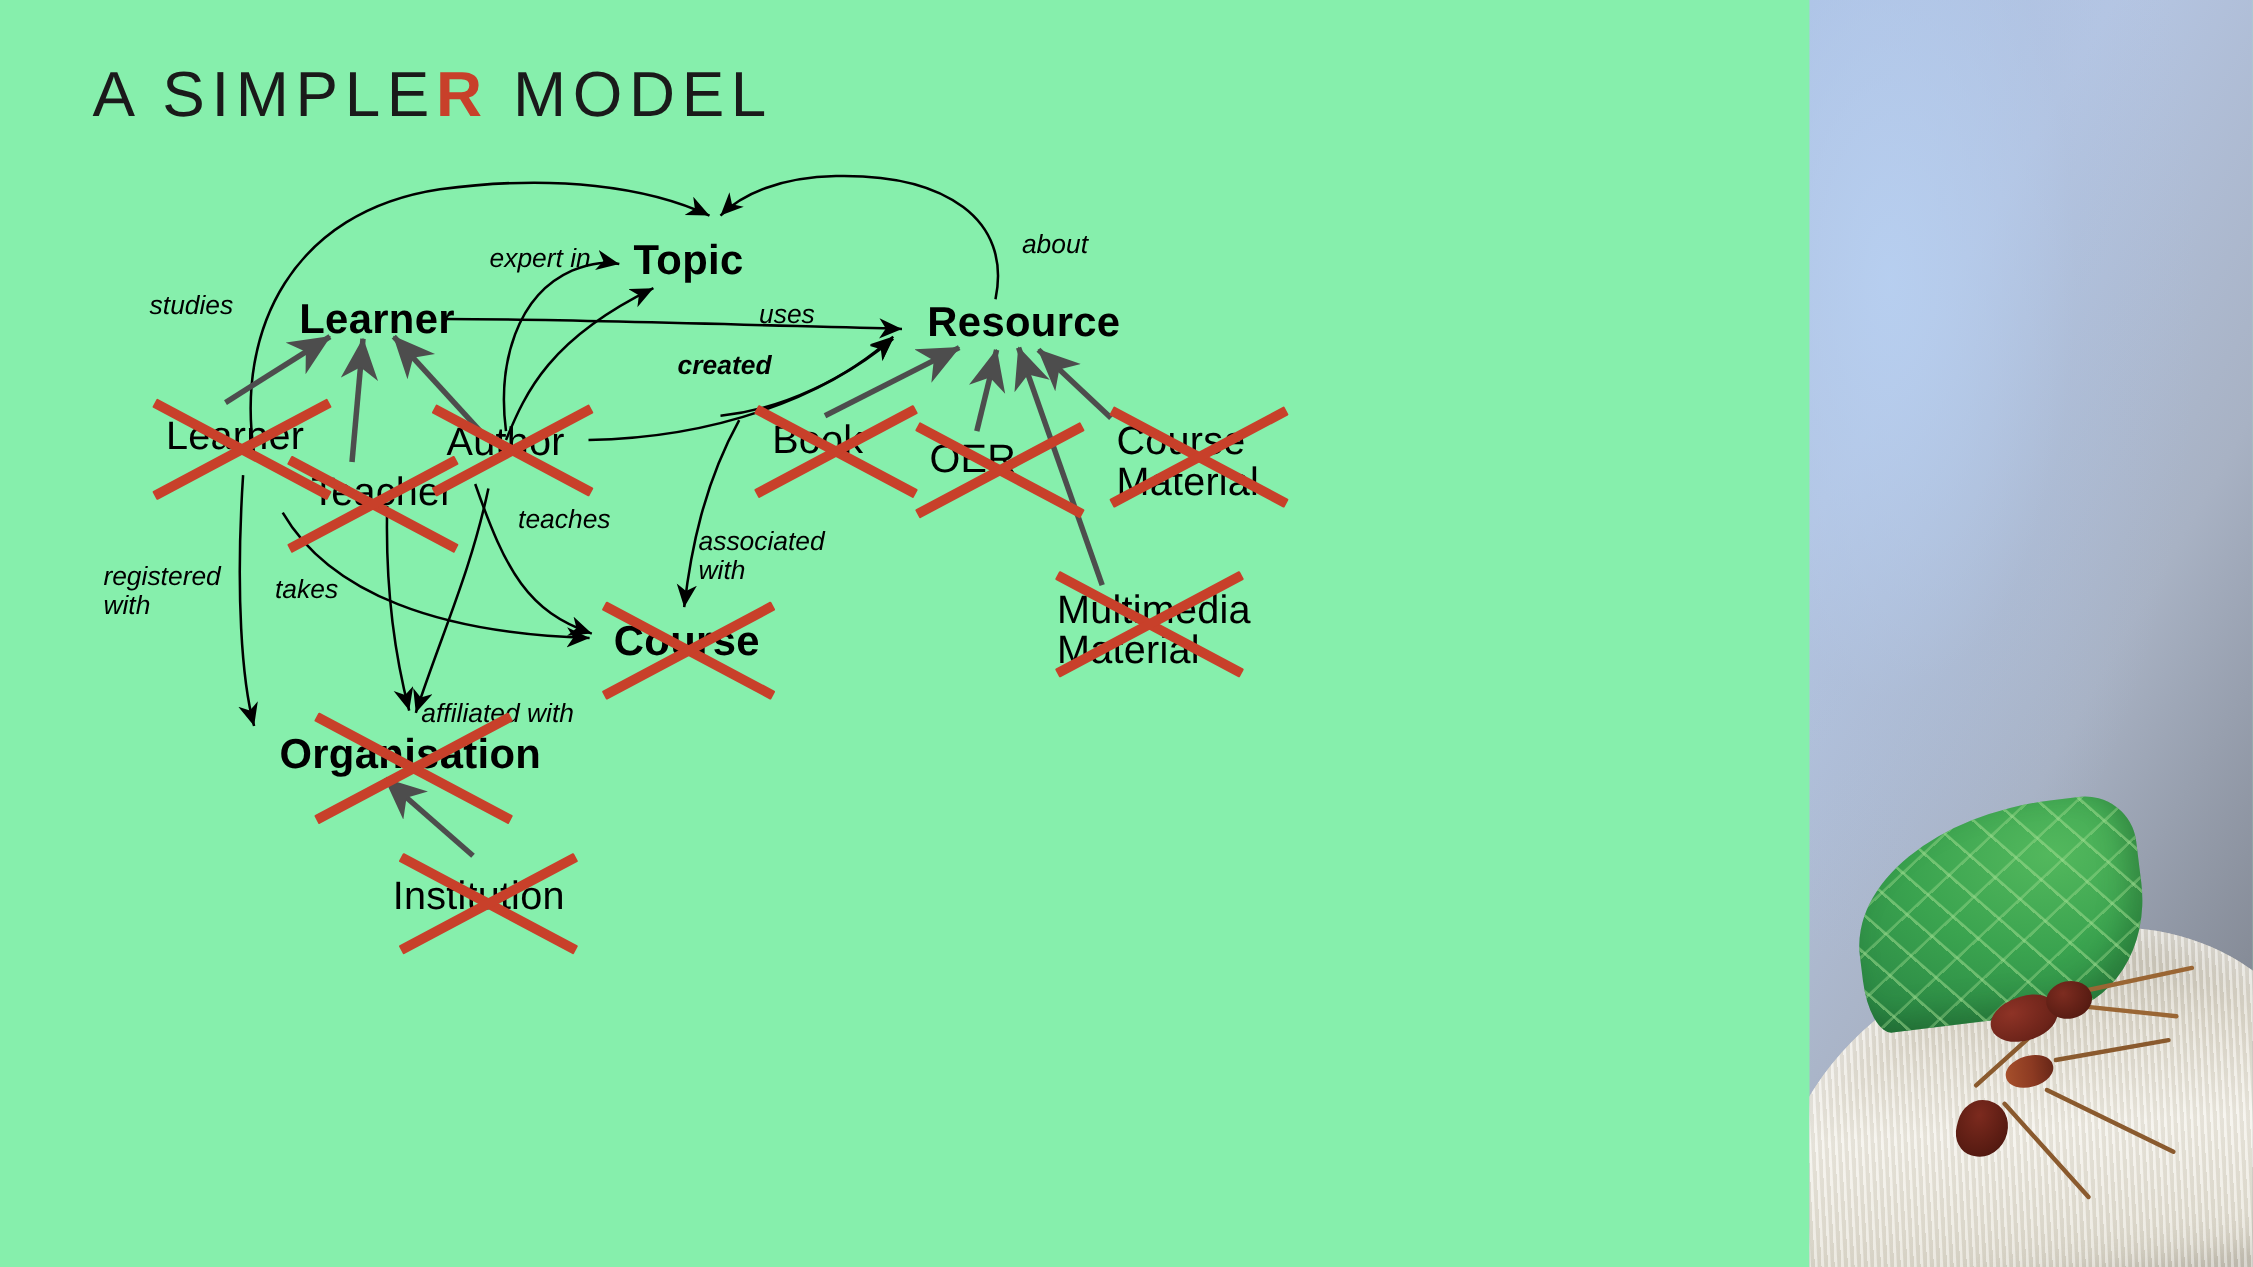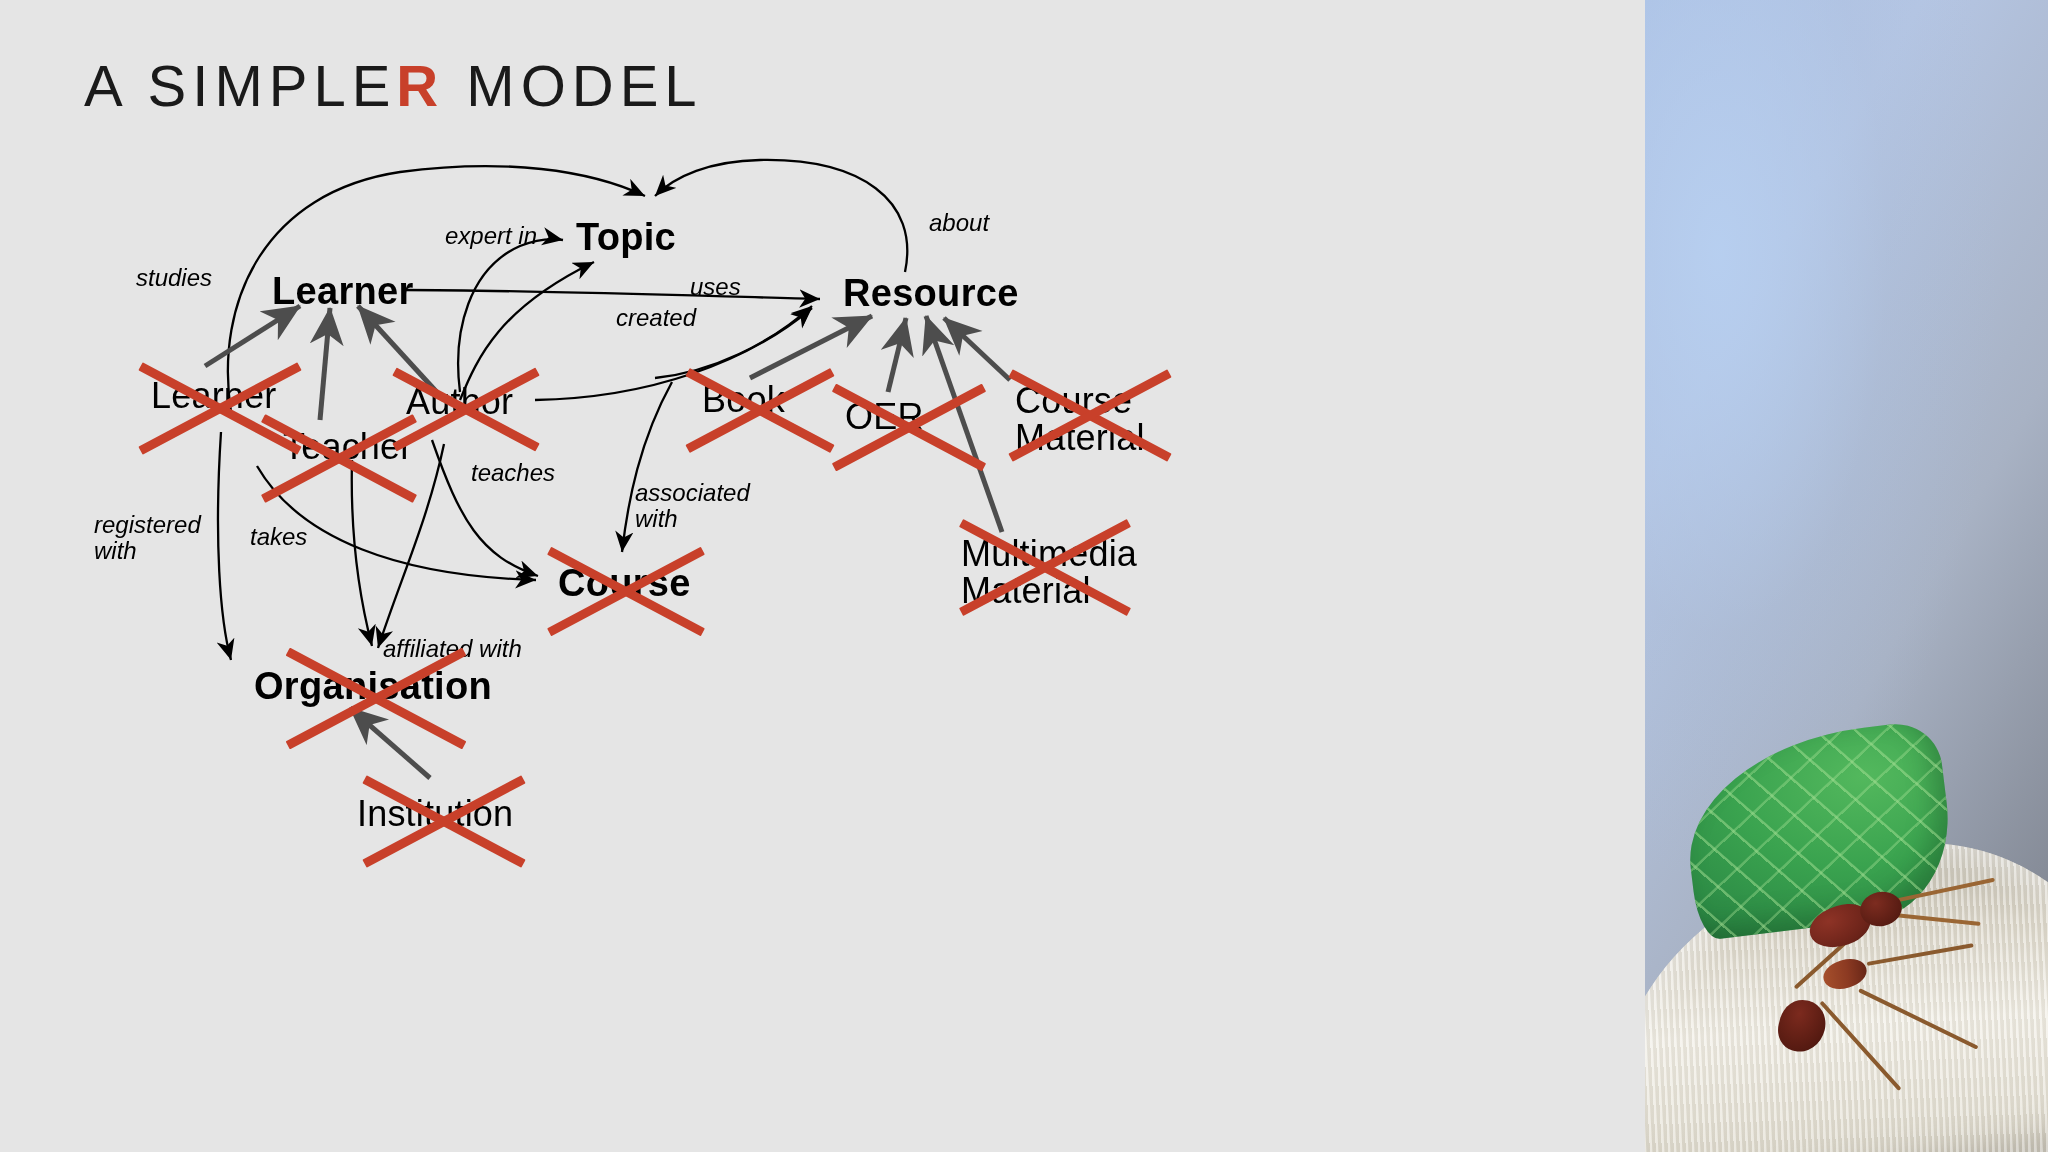--- a/index.html
+++ b/index.html
@@ -10,21 +10,21 @@
   body {
     width: 2048px;
     height: 1152px;
     overflow: hidden;
     font-family: "Liberation Sans", sans-serif;
   }
   #slide {
     position: relative;
     width: 2048px;
     height: 1152px;
-    background: #e5e5e5;
+    background: #86efac;
   }
 
   
   #title {
     position: absolute;
     left: 84px;
     top: 52px;
     font-family: "Liberation Sans", sans-serif;
     font-size: 58px;
     font-weight: 300;
@@ -292,21 +292,21 @@
     <div class="node sub" style="left:1015px; top:382px; white-space:pre-line;">Course
 Material</div>
     <div class="node sub" style="left:961px; top:535px; white-space:pre-line;">Multimedia
 Material</div>
     <div class="node sub" style="left:357px; top:795px;">Institution</div>
 
     <div class="rel" style="left:136px; top:265px;">studies</div>
     <div class="rel" style="left:445px; top:223px;">expert in</div>
     <div class="rel" style="left:929px; top:210px;">about</div>
     <div class="rel" style="left:690px; top:274px;">uses</div>
-    <div class="rel" style="left:616px; top:305px;">created</div>
+    <div class="rel" style="left:616px; top:320px;font-weight:bold;">created</div>
     <div class="rel" style="left:471px; top:460px;">teaches</div>
     <div class="rel" style="left:250px; top:524px;text-align:center;">takes</div>
     <div class="rel" style="left:94px; top:512px;">registered
 with</div>
     <div class="rel" style="left:383px; top:636px;">affiliated with</div>
     <div class="rel" style="left:635px; top:480px;font-style:italic;">associated
 with</div>
 
     <div class="cross" style="left:130px; top:358px; width:180px; height:100px;">
       <span class="a"></span>

